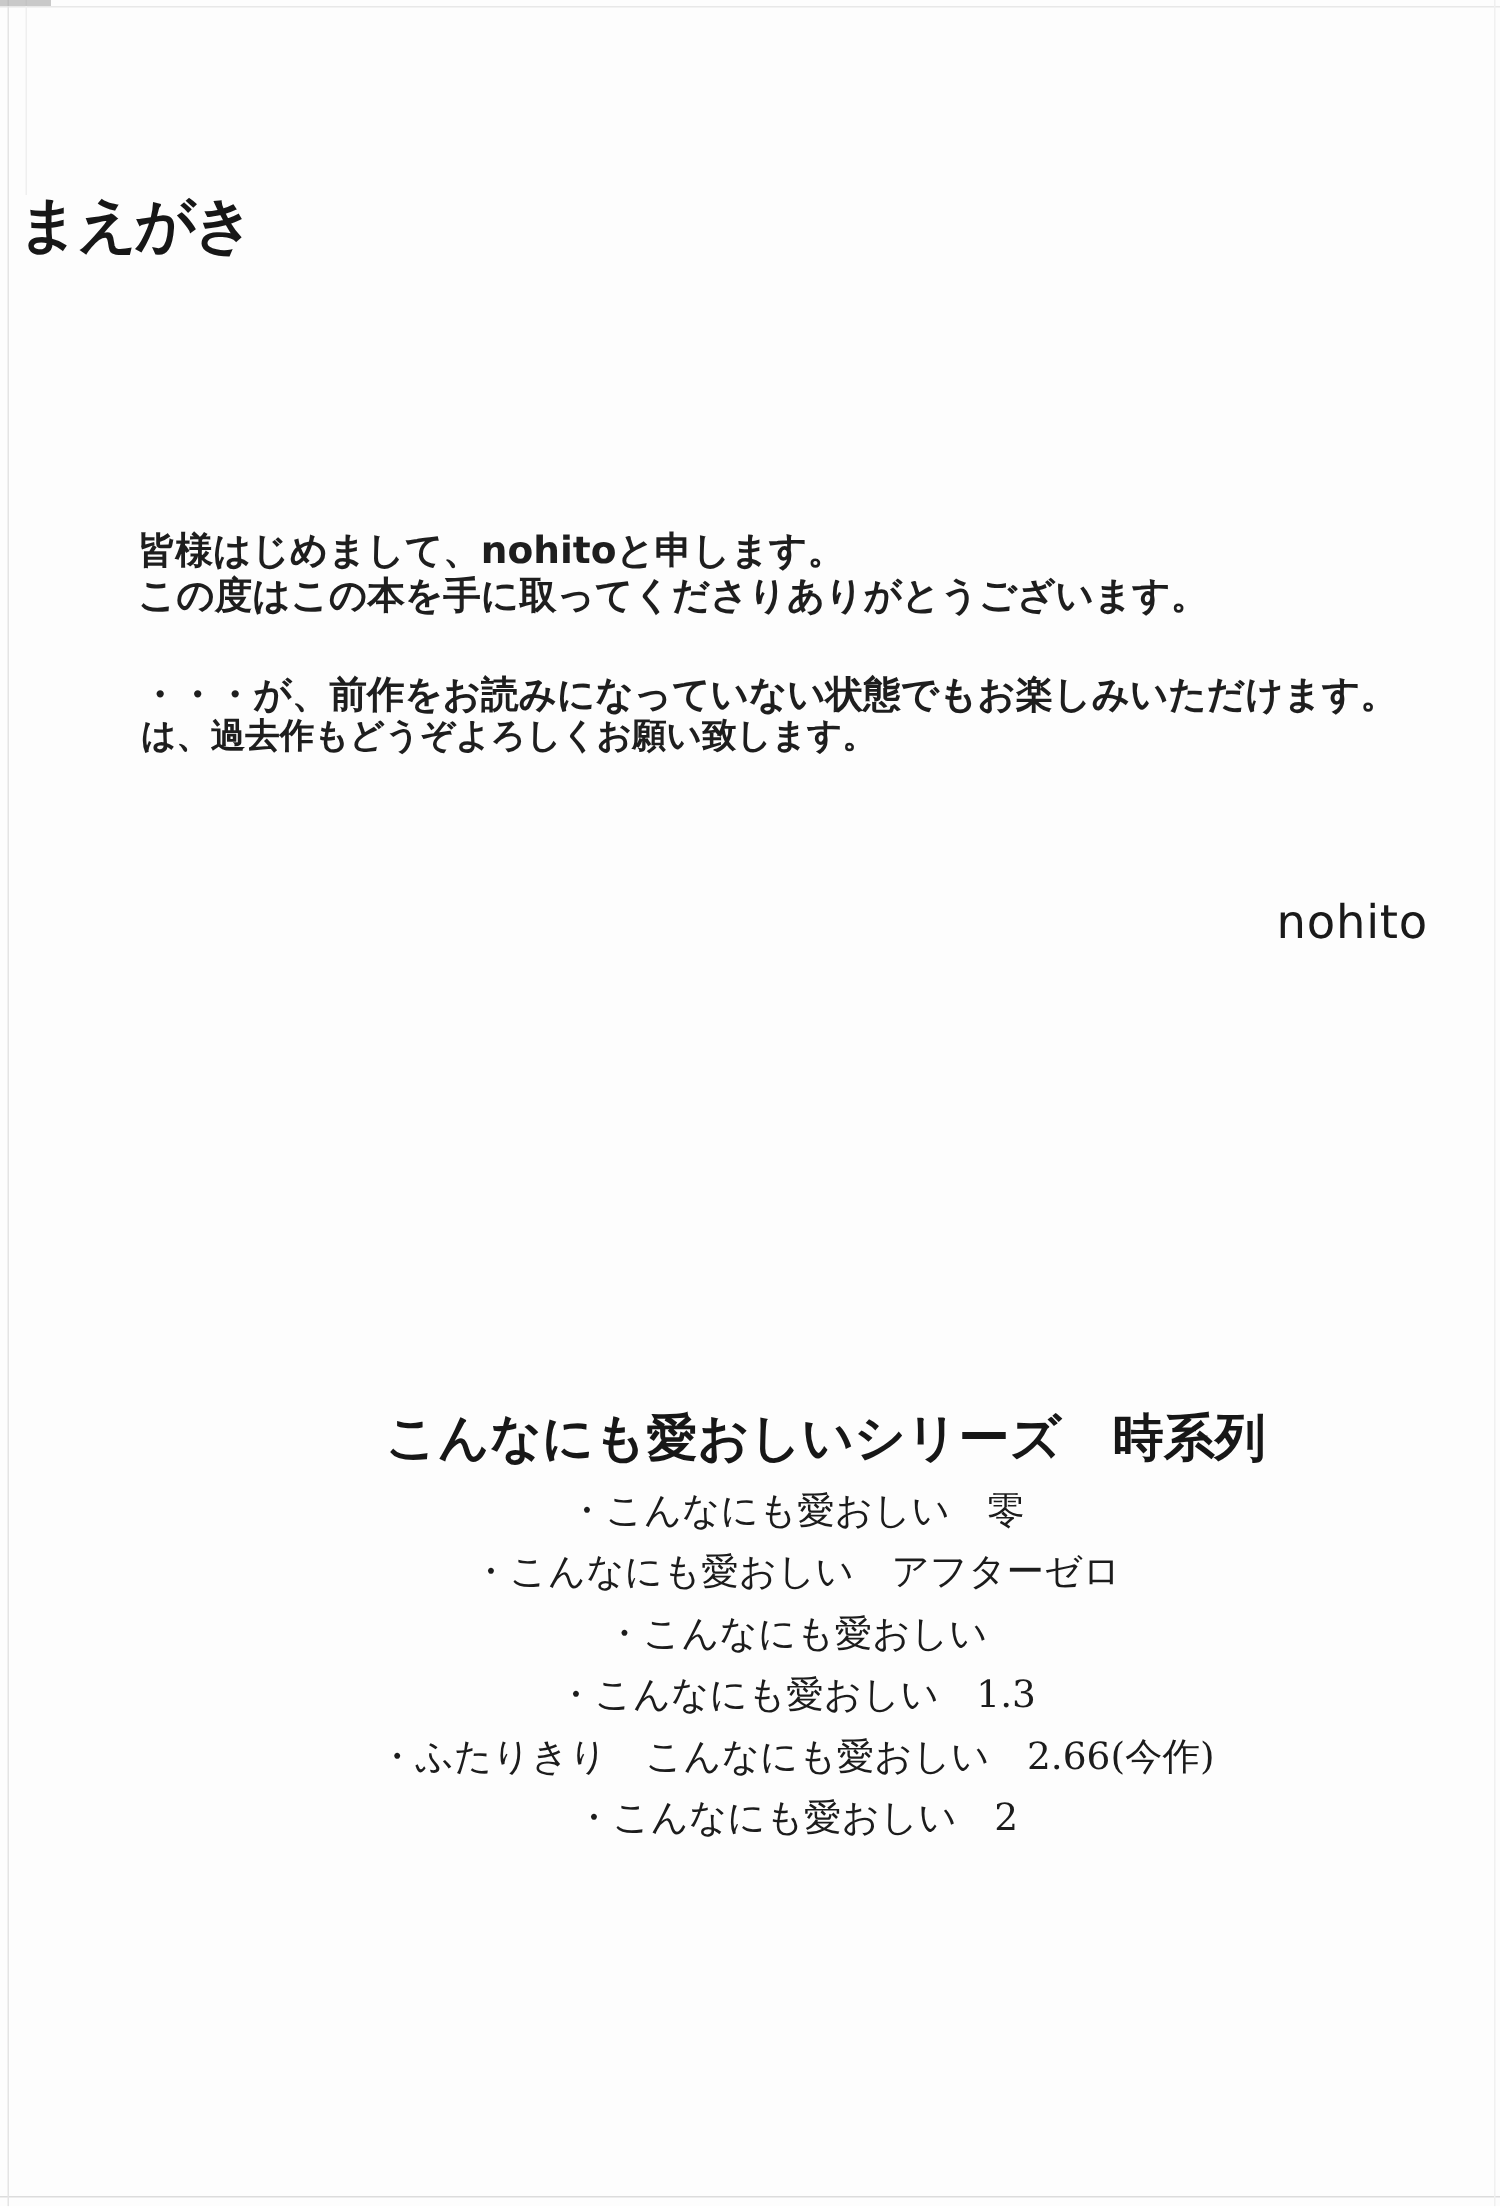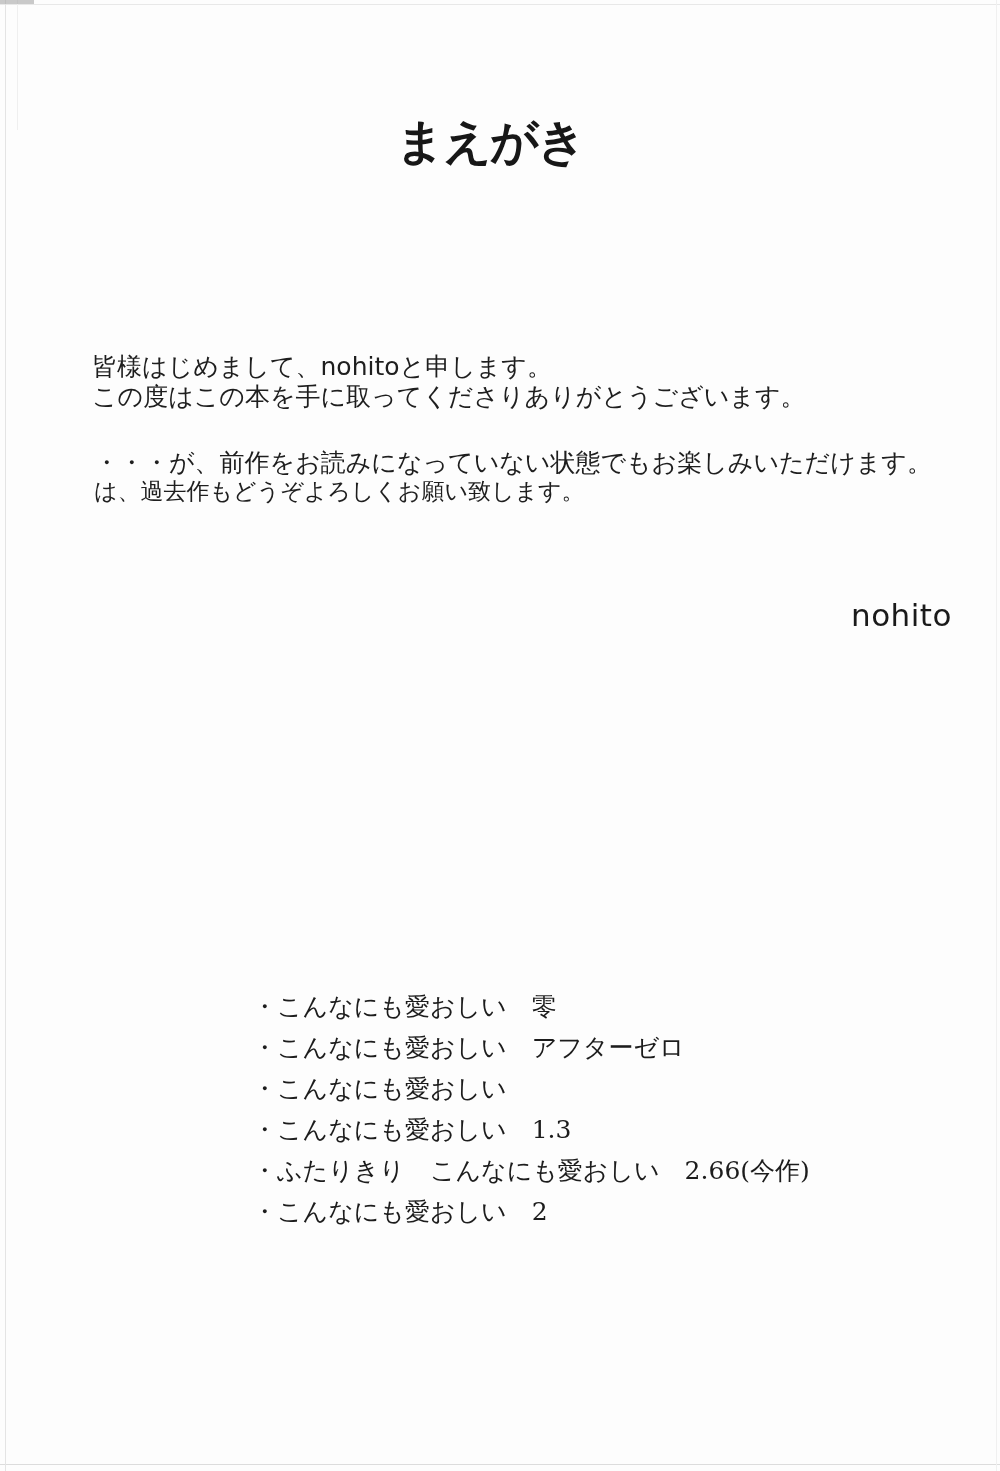--- a/index.html
+++ b/index.html
@@ -28,30 +28,29 @@
     background: #9e9e9e; opacity: 0.55; pointer-events: none;
   }
 
   .serif { font-family: "DejaVu Serif", "Liberation Serif", serif; }
 
   .title {
     position: absolute;
     left: 0;
     right: 20px;
     top: 110px;
-    margin: 0;
-    text-align: center;
+    margin: 12px;
     font-family: "DejaVu Serif", "Liberation Serif", serif;
-    font-size: 48px;
+    font-size: 40px;
     font-weight: 700;
     letter-spacing: -2px;
     color: #171717;
   }
 
-  .para { position: absolute; font-weight: 400; }
+  .para { position: absolute; font-weight: 700; }
   .para .tline { white-space: pre; }
 
   .intro { left: 92px; top: 352px; font-size: 25px; line-height: 30px; }
 
   .body-block { left: 94px; top: 449px; font-size: 25px; line-height: 28px; }
   .body-block .tline { height: 28px; }
   .body-block .small { font-size: 23px; }
 
   .signature {
     position: absolute;
@@ -75,20 +74,21 @@
     position: absolute;
     left: 252px; top: 990px;
     font-size: 25px;
     font-weight: 500;
     color: #1c1c1c;
   }
   .series-item {
     height: 41px;
     line-height: 34px;
     white-space: pre;
+    text-align: center;
   }
 </style>
 </head>
 <body>
 
 <div class="page" style="--ink: #1e1e1e; --paper: #fdfdfd;">
 
   <div class="edge edge-top"></div>
   <div class="edge edge-bottom"></div>
   <div class="edge edge-left"></div>
@@ -103,20 +103,21 @@
     <div class="tline">この度はこの本を手に取ってくださりありがとうございます。</div>
   </div>
 
   <div class="para body-block">
     <div class="tline">・・・が、前作をお読みになっていない状態でもお楽しみいただけます。</div>
     <div class="tline small">は、過去作もどうぞよろしくお願い致します。</div>
   </div>
 
   <div class="signature">nohito</div>
 
+  <h2 class="series-heading serif">こんなにも愛おしいシリーズ　時系列</h2>
 
   <div class="series-list serif">
     <div class="series-item">・こんなにも愛おしい　零</div>
     <div class="series-item">・こんなにも愛おしい　アフターゼロ</div>
     <div class="series-item">・こんなにも愛おしい</div>
     <div class="series-item">・こんなにも愛おしい　1.3</div>
     <div class="series-item">・ふたりきり　こんなにも愛おしい　2.66(今作)</div>
     <div class="series-item">・こんなにも愛おしい　2</div>
   </div>
 

